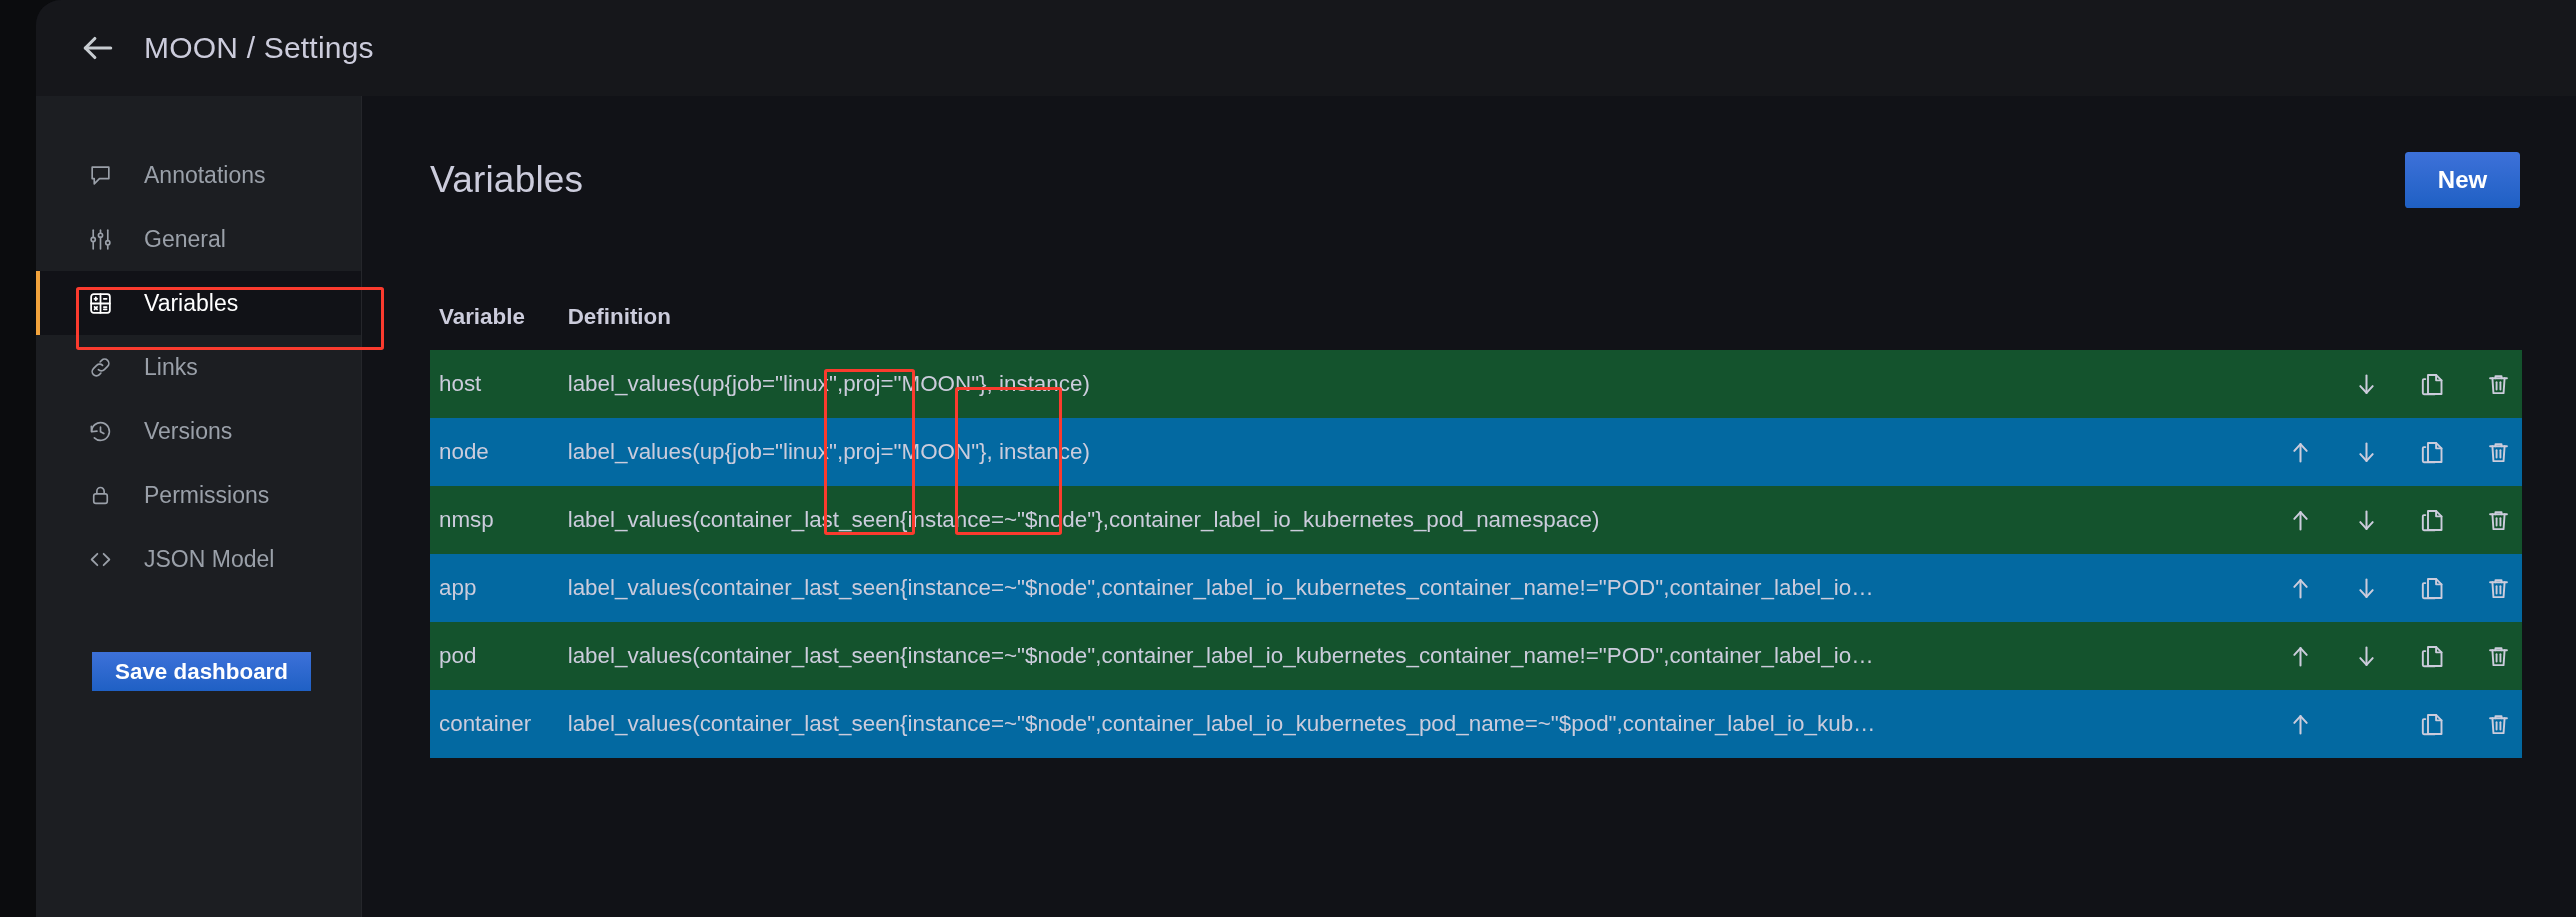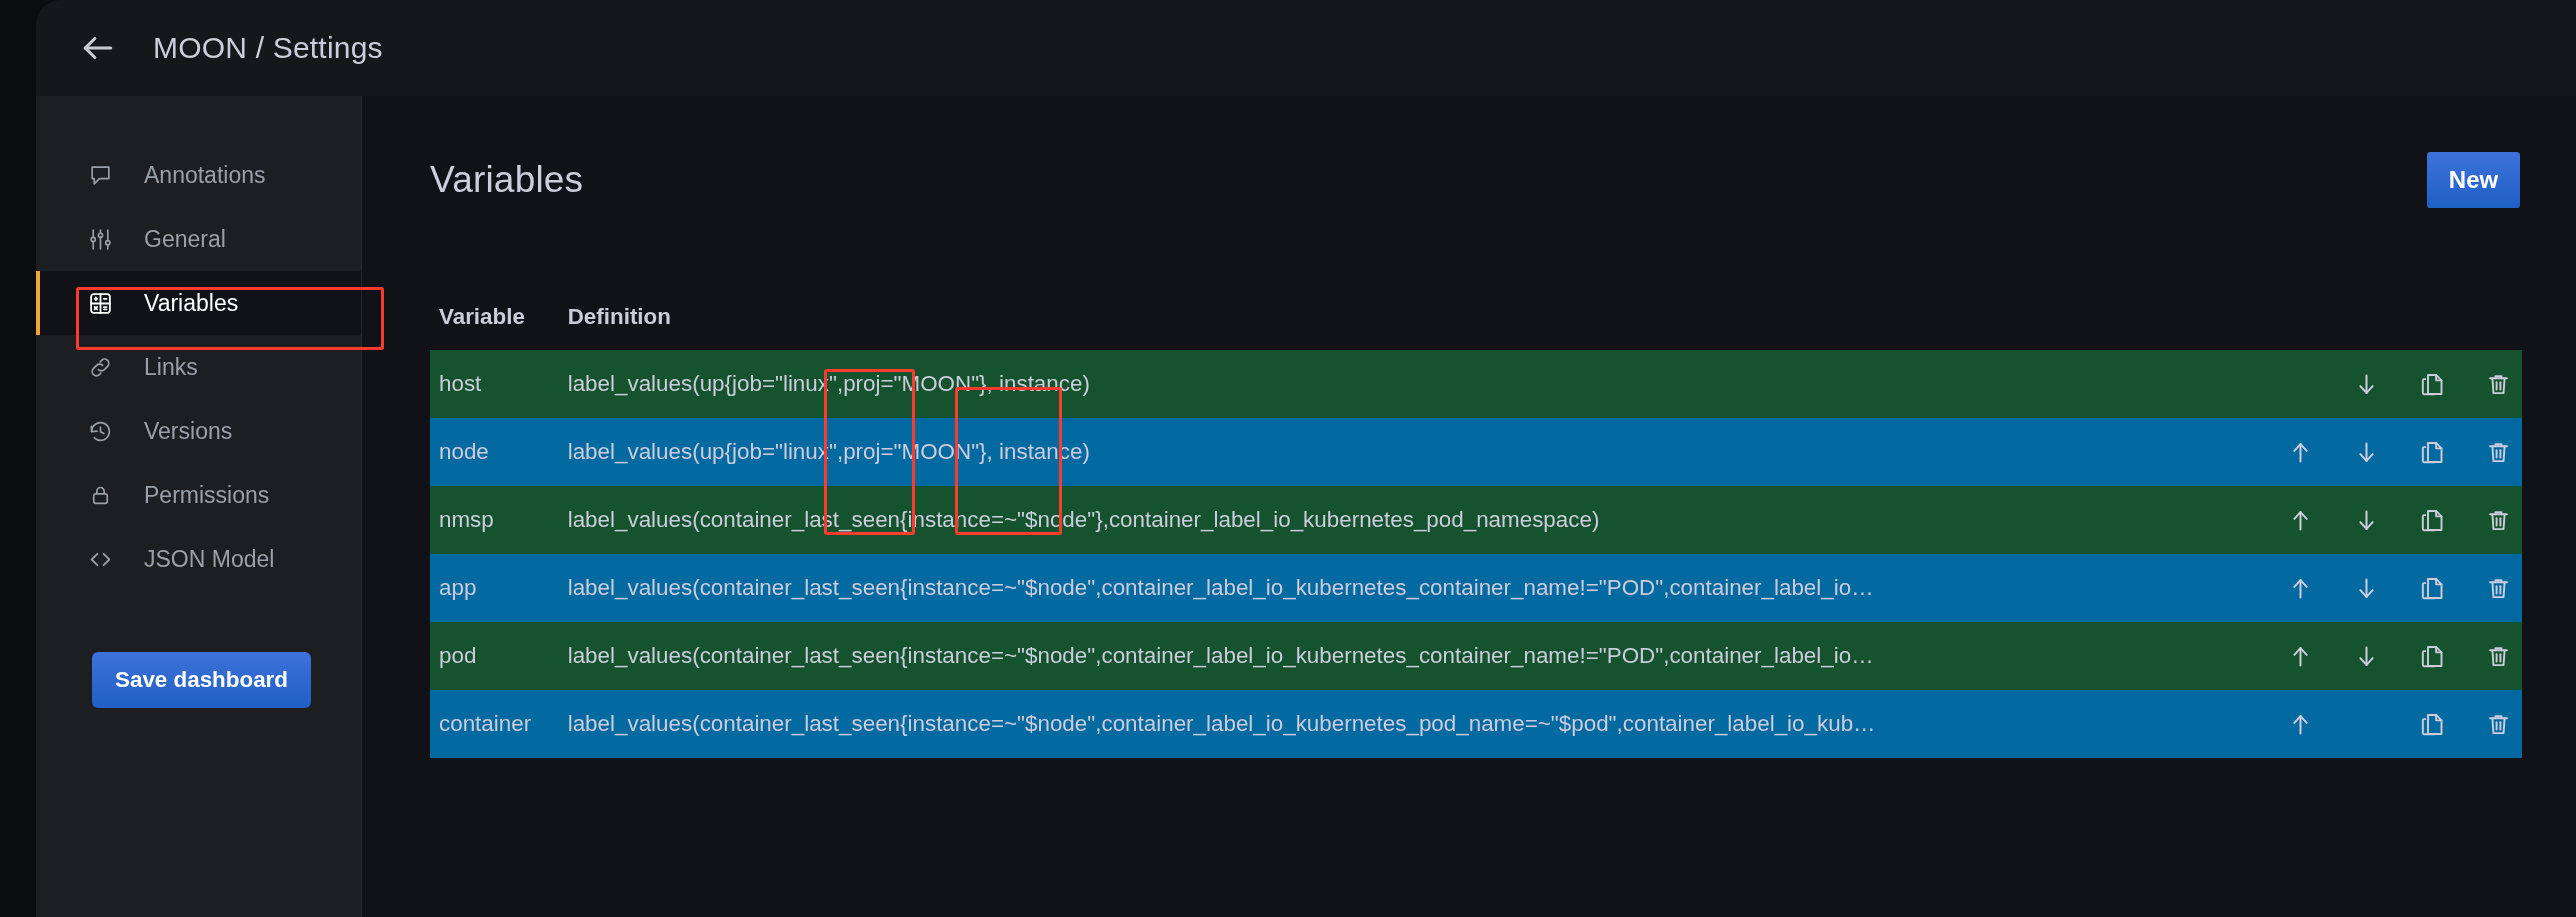--- a/index.html
+++ b/index.html
@@ -31,21 +31,21 @@
     align-items: center;
     padding-left: 38px;
   }
   .back-btn {
     width: 48px; height: 48px;
     display: flex; align-items: center; justify-content: center;
     cursor: pointer;
   }
   .back-btn svg { display: block; }
   .crumb-title {
-    margin-left: 31px;
+    margin-left: 22px;
     font-size: 30px;
     color: #ccccdc;
     letter-spacing: 0.2px;
     white-space: nowrap;
   }
 
   
   .body-wrap {
     position: absolute;
     left: 0; top: 96px;
@@ -94,24 +94,24 @@
 
   
   .save-zone {
     margin-top: 61px;
     padding-left: 56px;
   }
   .btn-primary {
     display: inline-flex;
     align-items: center;
     justify-content: center;
-    height: 56px;
+    height: 39px;
     padding: 0 23px;
     background: linear-gradient(180deg,#3d71d9 0%,#1f60c4 100%);
-    border-radius: 6px;
+    border-radius: 0;
     color: #fff;
     font-size: 22.4px;
     font-weight: 700;
     cursor: pointer;
     border: none;
     font-family: "Liberation Sans", sans-serif;
     white-space: nowrap;
   }
   .btn-secondary {
     display: inline-flex;
@@ -145,21 +145,21 @@
     padding-top: 56px;
   }
   .page-title {
     font-size: 37px;
     color: #ccccdc;
     font-weight: 400;
     letter-spacing: 0.2px;
   }
   .new-btn {
     height: 56px;
-    padding: 0 22px;
+    padding: 0 33px;
     background: linear-gradient(180deg,#3d71d9 0%,#1f60c4 100%);
     border: none;
     border-radius: 3.6px;
     color: #fff;
     font-size: 24px;
     font-weight: 700;
     cursor: pointer;
     font-family: "Liberation Sans", sans-serif;
     margin-right: 1.8px;
   }

